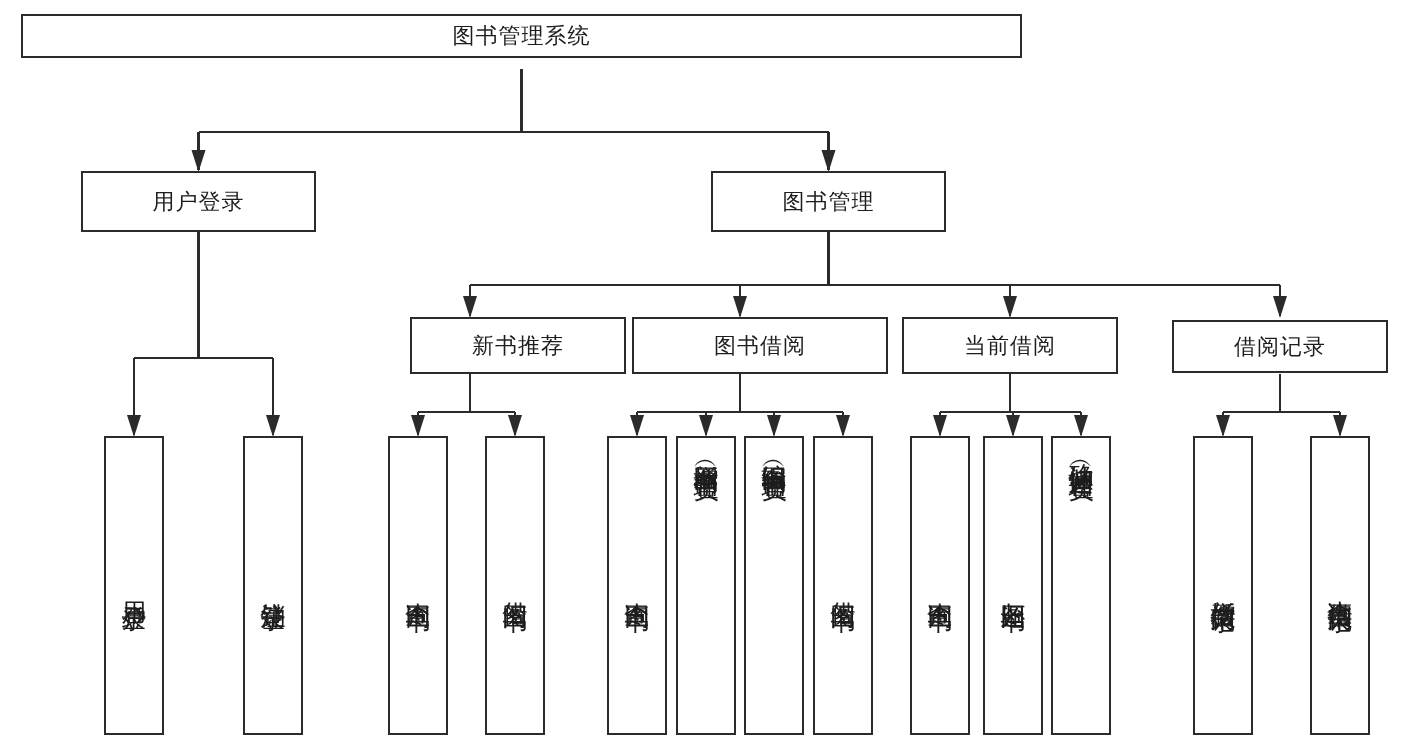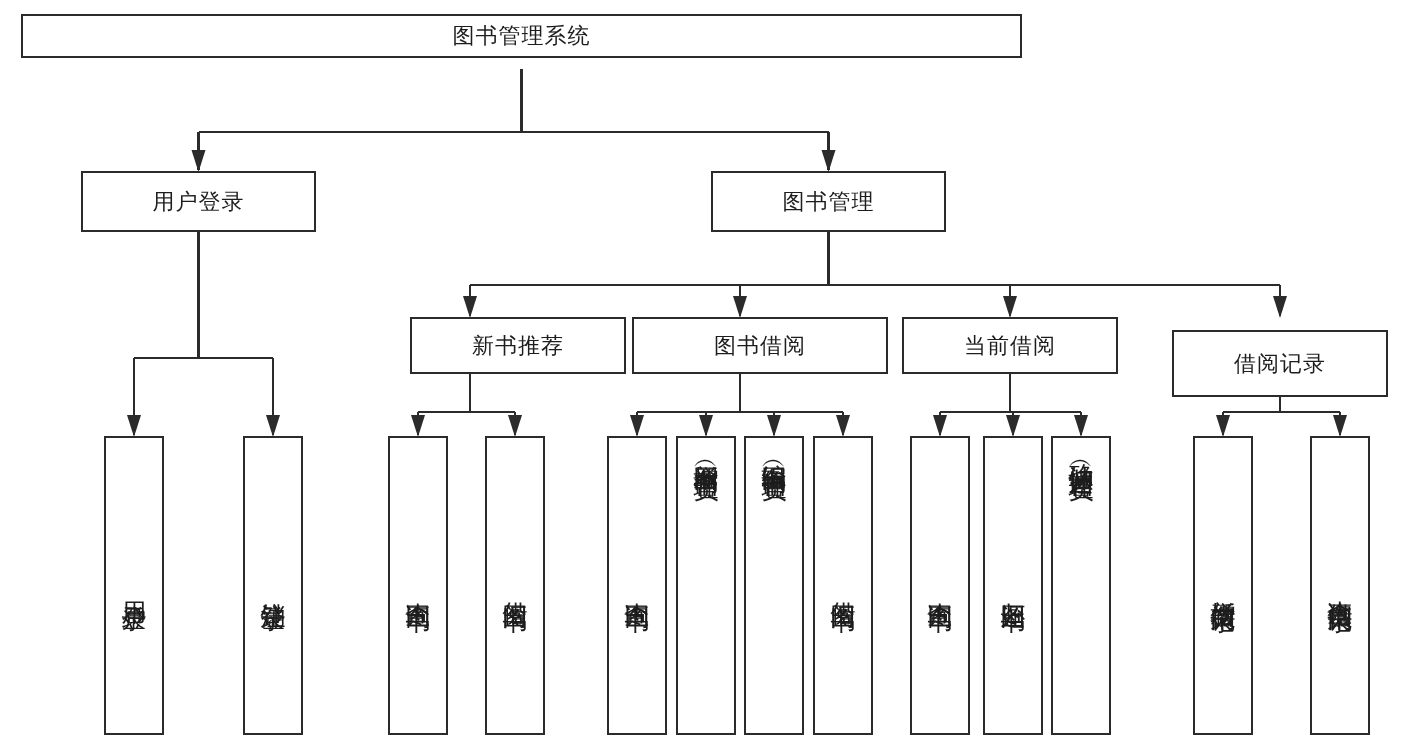--- a/index.html
+++ b/index.html
@@ -93,21 +93,21 @@
 
   <div class="node h" id="n-new-book-rec" style="left: 362px; top: 317px; width: 216px; height: 57px; margin-left: 48px;">
     <span class="lbl">新书推荐</span>
   </div>
   <div class="node h" id="n-book-borrow" style="left: 632px; top: 317px; width: 256px; height: 57px;">
     <span class="lbl">图书借阅</span>
   </div>
   <div class="node h" id="n-current-borrow" style="left: 902px; top: 317px; width: 216px; height: 57px;">
     <span class="lbl">当前借阅</span>
   </div>
-  <div class="node h" id="n-borrow-record" style="left: 1172px; top: 330px; width: 216px; height: 67px;">
+  <div class="node h" id="n-borrow-record" style="left: 1172px; top: 320px; width: 216px; height: 53px;">
     <span class="lbl">借阅记录</span>
   </div>
 
   <div class="node v" id="n-leaf-user-login" style="left: 104px; top: 436px; width: 60px; height: 299px; align-items: center;">
     <span class="lbl">用户登录</span>
   </div>
   <div class="node v" id="n-leaf-user-logout" style="left: 243px; top: 436px; width: 60px; height: 299px; align-items: center;">
     <span class="lbl">注销登录</span>
   </div>
   <div class="node v" id="n-leaf-rec-query-book" style="left: 388px; top: 436px; width: 60px; height: 299px; align-items: center;">

